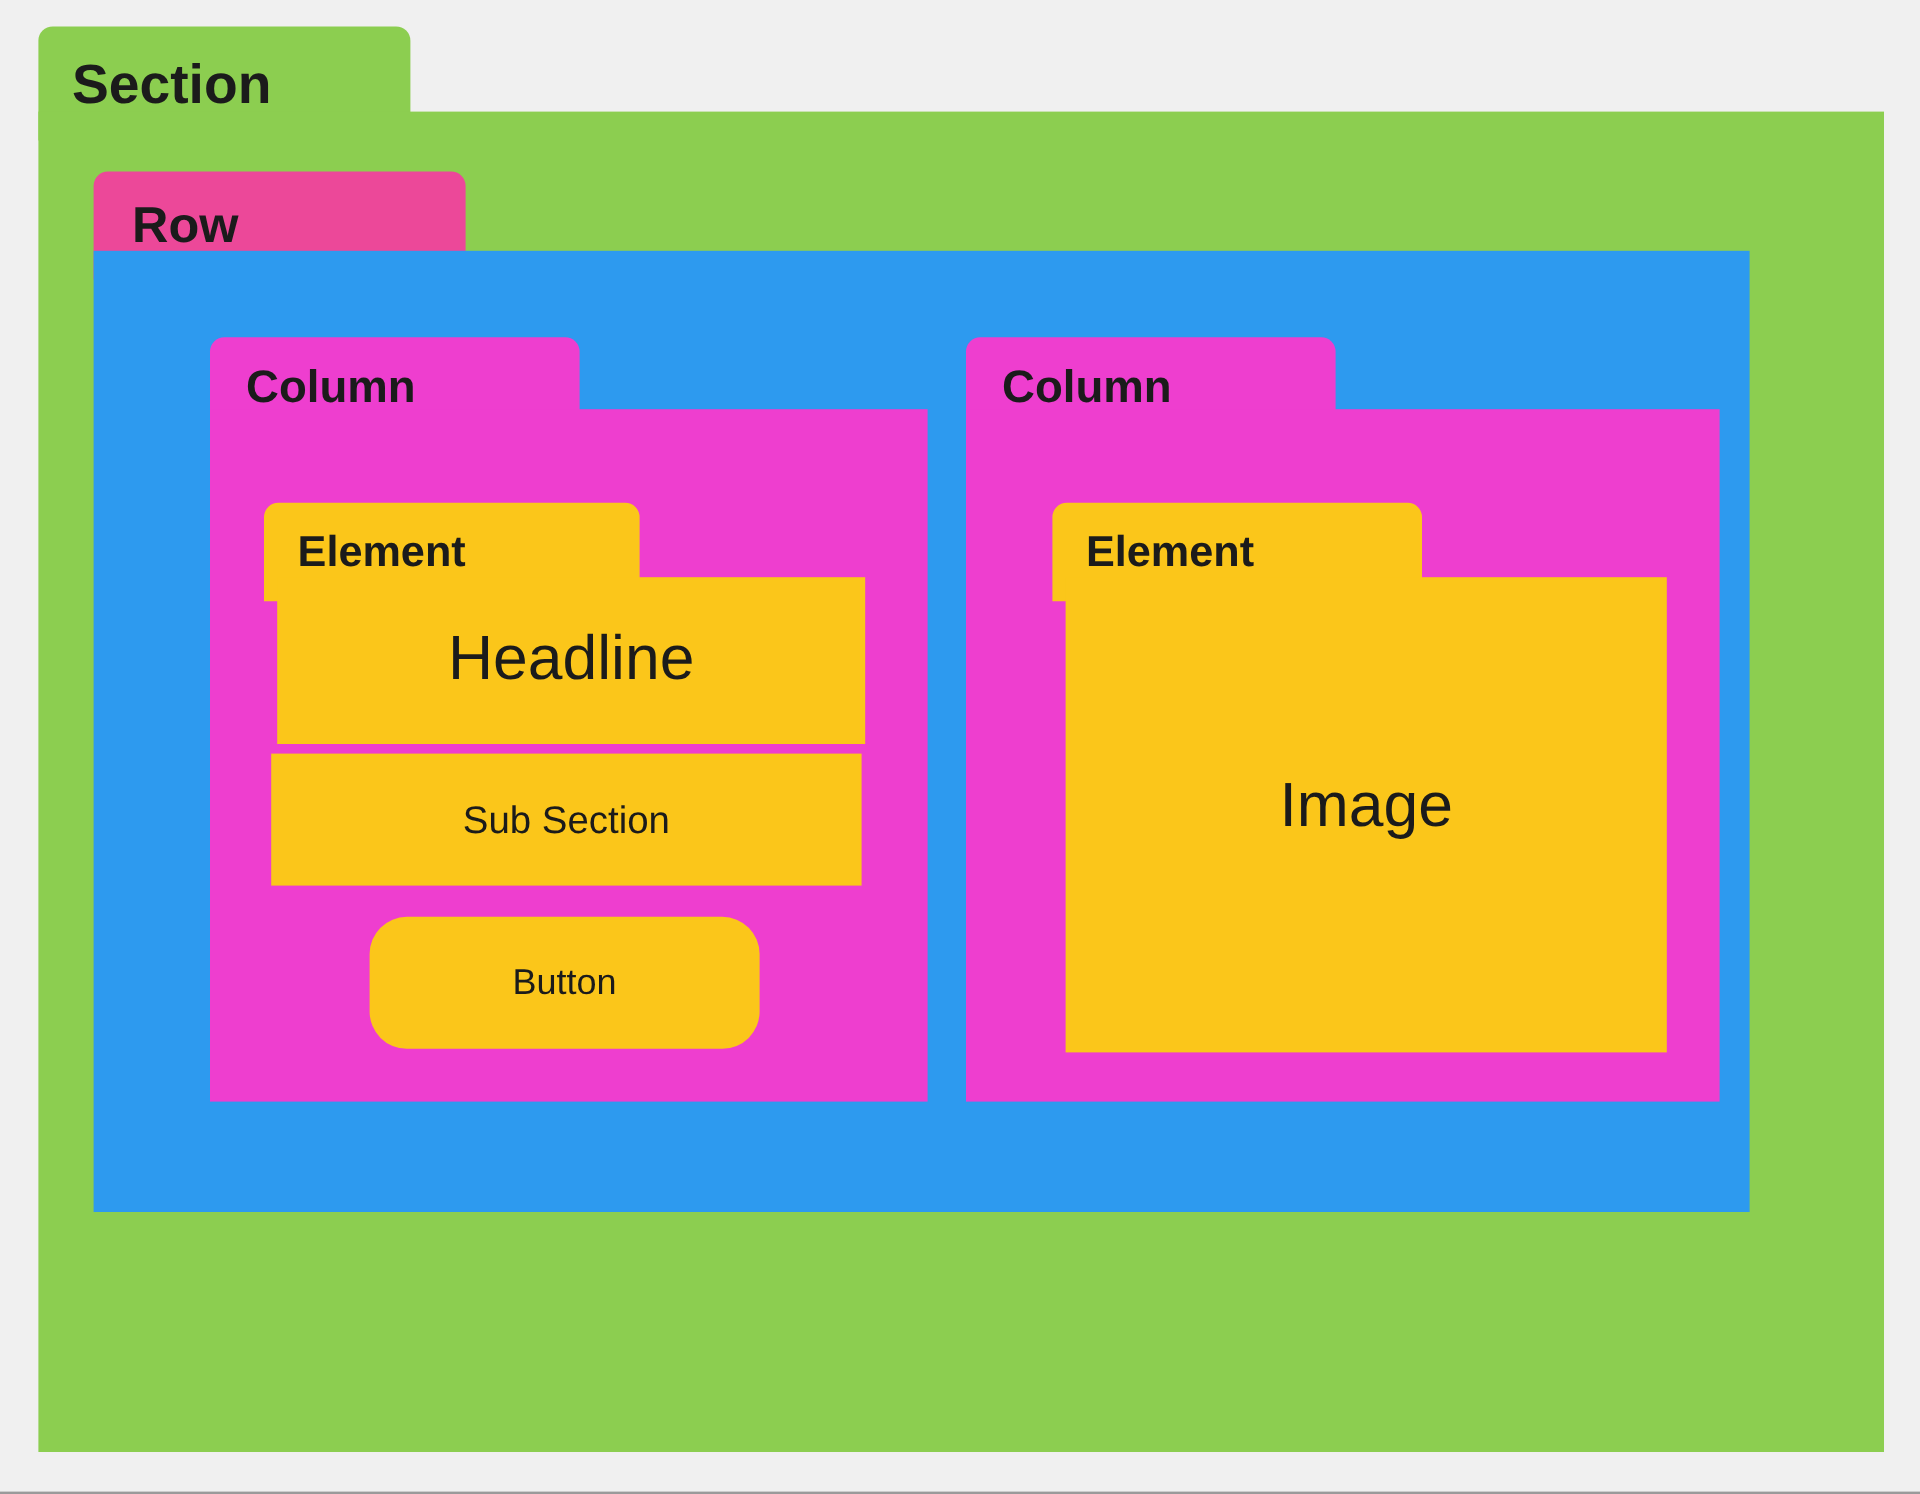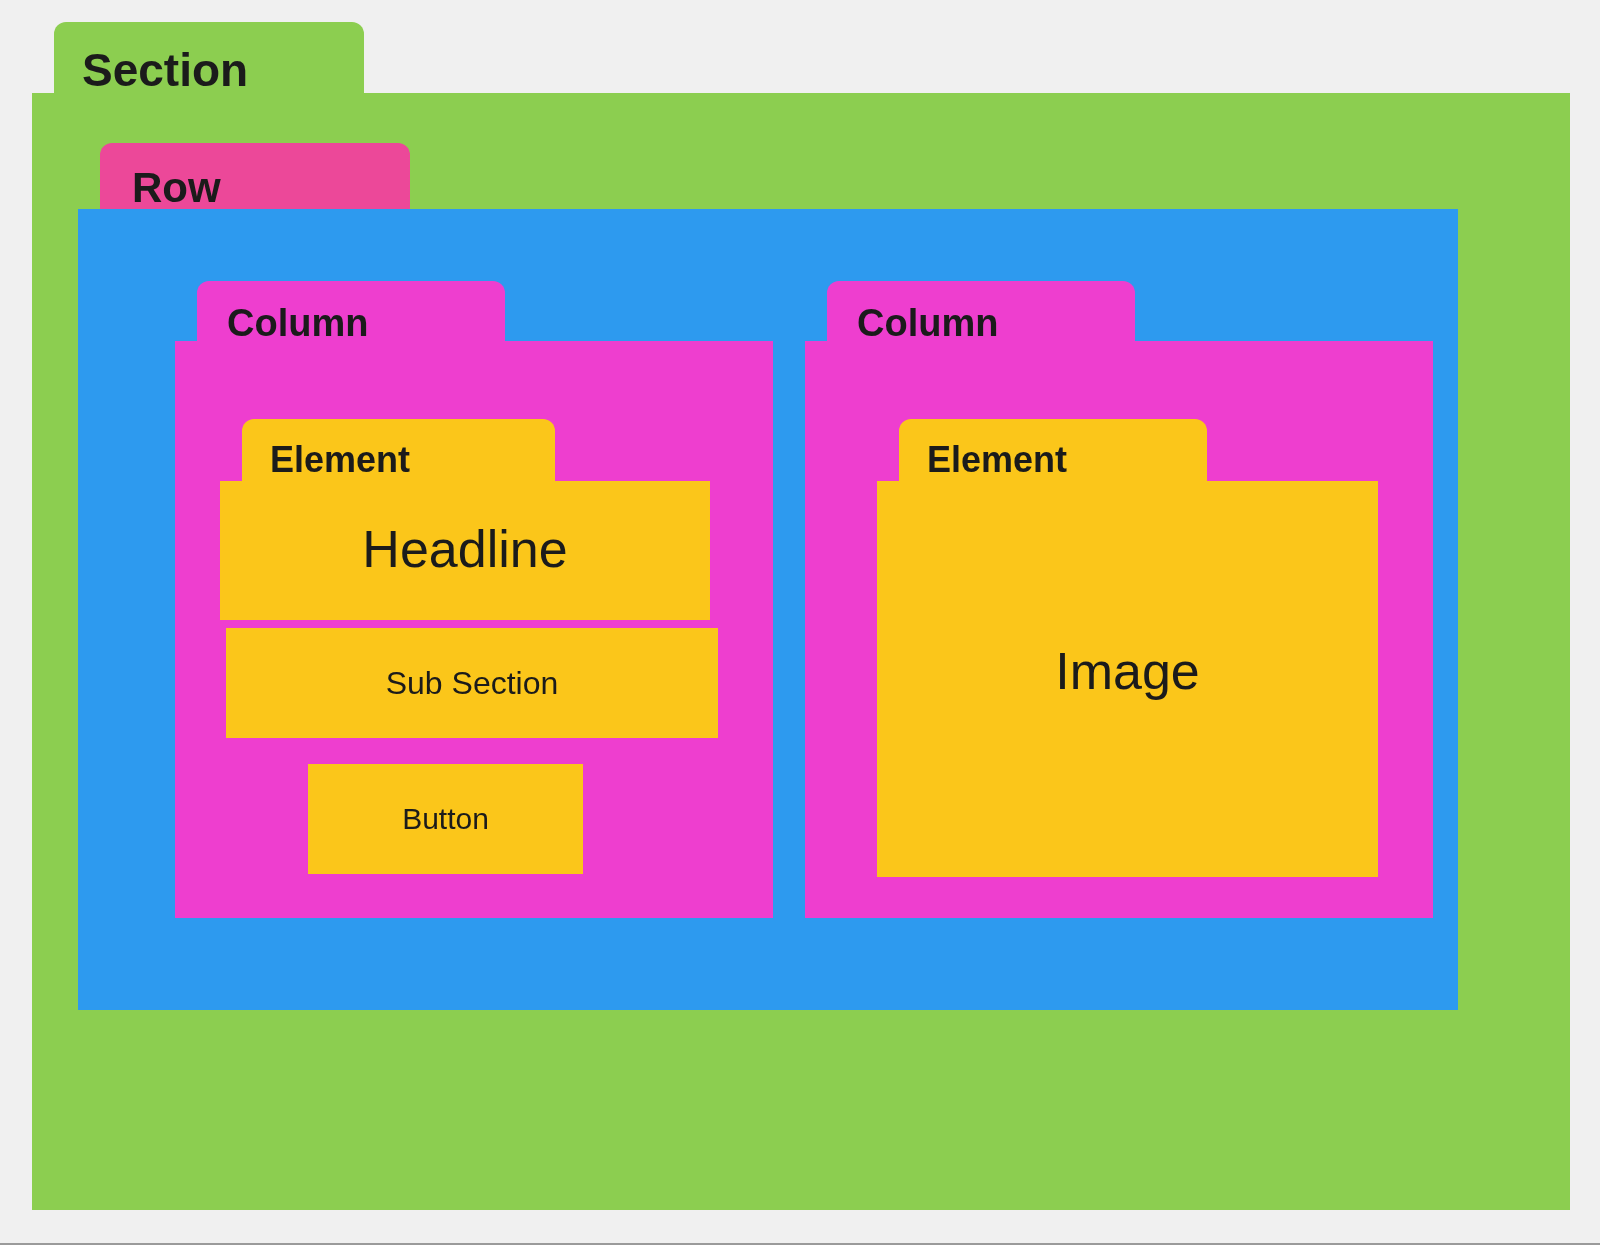--- a/index.html
+++ b/index.html
@@ -22,21 +22,20 @@
     position: absolute;
   }
   .folder > .tab {
     position: absolute;
     left: 0;
     top: 0;
     border-radius: 12px 12px 0 0;
     box-sizing: border-box;
     display: flex;
     align-items: center;
-    margin-left: 22px;
   }
   .folder > .tab > .tab-label {
     font-weight: bold;
     color: #1b1b1b;
     white-space: nowrap;
   }
   .folder > .body {
     position: absolute;
     left: 0;
     box-sizing: border-box;
@@ -61,21 +60,21 @@
   .column > .body  { top: 60px; height: 577px; background: #EE3ECF; }
 
   #column-1 { left: 175px; width: 598px; }
   #column-1 > .body { width: 598px; }
   #column-2 { left: 805px; width: 628px; }
   #column-2 > .body { width: 628px; }
 
   
   .element > .tab   { height: 82px; background: #FBC61A; }
   .element > .tab > .tab-label { font-size: 36px; margin-left: 28px; }
-  .element > .body  { background: #FBC61A; }
+  .element > .body  { background: #FBC61A; margin-left: 11px; }
 
   #element-1 { left: 220px; top: 419px; width: 490px; height: 201px; }
   #element-1 > .tab  { width: 313px; }
   #element-1 > .body { top: 62px; width: 490px; height: 139px;
                        display: flex; align-items: center; justify-content: center; }
   #element-1 .content-label { font-size: 52px; color: #1b1b1b; position: relative; top: -2px; }
 
   #element-2 { left: 877px; top: 419px; width: 501px; height: 458px; }
   #element-2 > .tab  { width: 308px; }
   #element-2 > .body { top: 62px; width: 501px; height: 396px;
@@ -85,21 +84,21 @@
   
   .plain-box {
     position: absolute;
     background: #FBC61A;
     display: flex;
     align-items: center;
     justify-content: center;
     color: #1b1b1b;
   }
   #sub-headline-box { left: 226px; top: 628px; width: 492px; height: 110px; font-size: 32px; }
-  #button-box       { left: 308px; top: 764px; width: 275px; height: 110px; font-size: 30px; }
+  #button-box       { left: 308px; top: 764px; width: 325px; height: 110px; font-size: 30px; border-radius: 31px; }
 
   
   #page-bottom-rule {
     position: absolute;
     left: 0;
     bottom: 0;
     width: 1600px;
     height: 2px;
     background: #9a9a9a;
   }

